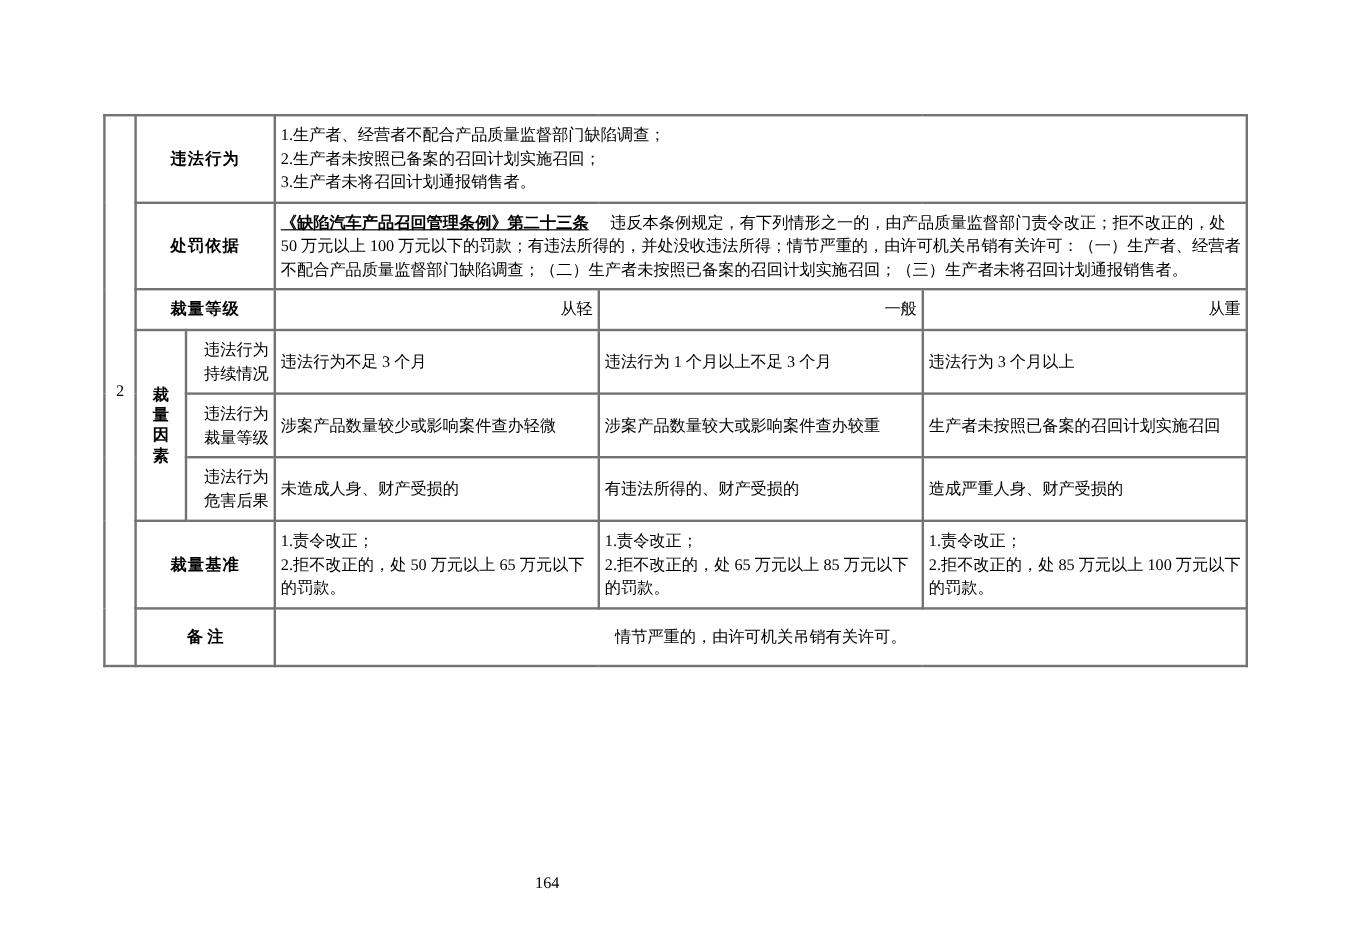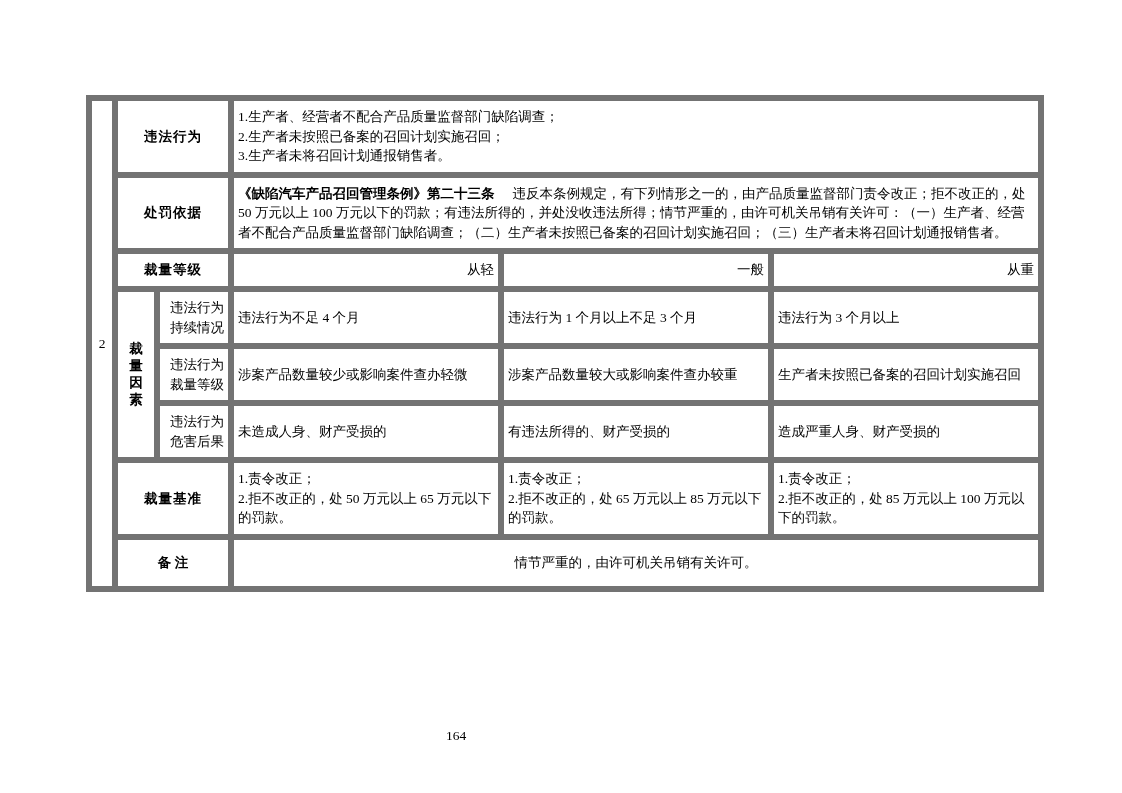--- a/index.html
+++ b/index.html
@@ -23,21 +23,21 @@
   }
   table.sheet {
     position: absolute;
     left: 86px;
     top: 95px;
     width: 952px;
     border-collapse: collapse;
     table-layout: fixed;
   }
   table.sheet td {
-    border: 6px solid #737373;
+    border: 2px solid #737373;
     vertical-align: middle;
     padding: 6px 4px;
     font-size: 13.5px;
     line-height: 1.45;
   }
   
   col.c-num   { width: 26px; }
   col.c-lbl1  { width: 42px; }
   col.c-lbl2  { width: 74px; }
   col.c-a     { width: 270px; }
@@ -82,21 +82,21 @@
   .content .line { display: block; }
   .center-text {
     text-align: right;
     vertical-align: middle;
   }
   .basis {
     text-align: left;
     vertical-align: middle;
     line-height: 1.55;
   }
-  .basis b { font-weight: bold; }
+  .basis b { font-weight: bold; text-decoration: underline; }
   .spacer-gap { display: inline-block; width: 18px; }
   .blank-row td { height: 34px; }
   .page-number {
     position: absolute;
     left: 0;
     top: 728px;
     width: 912px;
     text-align: center;
     font-size: 13.5px;
   }
@@ -149,21 +149,21 @@
         <td class="lbl-vertical" rowspan="3">
           <span class="v">裁</span>
           <span class="v">量</span>
           <span class="v">因</span>
           <span class="v">素</span>
         </td>
         <td class="lbl-sub">
           <span class="line">违法行为</span>
           <span class="line">持续情况</span>
         </td>
-        <td class="content">违法行为不足 4 个月</td>
+        <td class="content">违法行为不足 3 个月</td>
         <td class="content">违法行为 1 个月以上不足 3 个月</td>
         <td class="content">违法行为 3 个月以上</td>
       </tr>
 
       <tr>
         <td class="lbl-sub">
           <span class="line">违法行为</span>
           <span class="line">裁量等级</span>
         </td>
         <td class="content">涉案产品数量较少或影响案件查办轻微</td>

